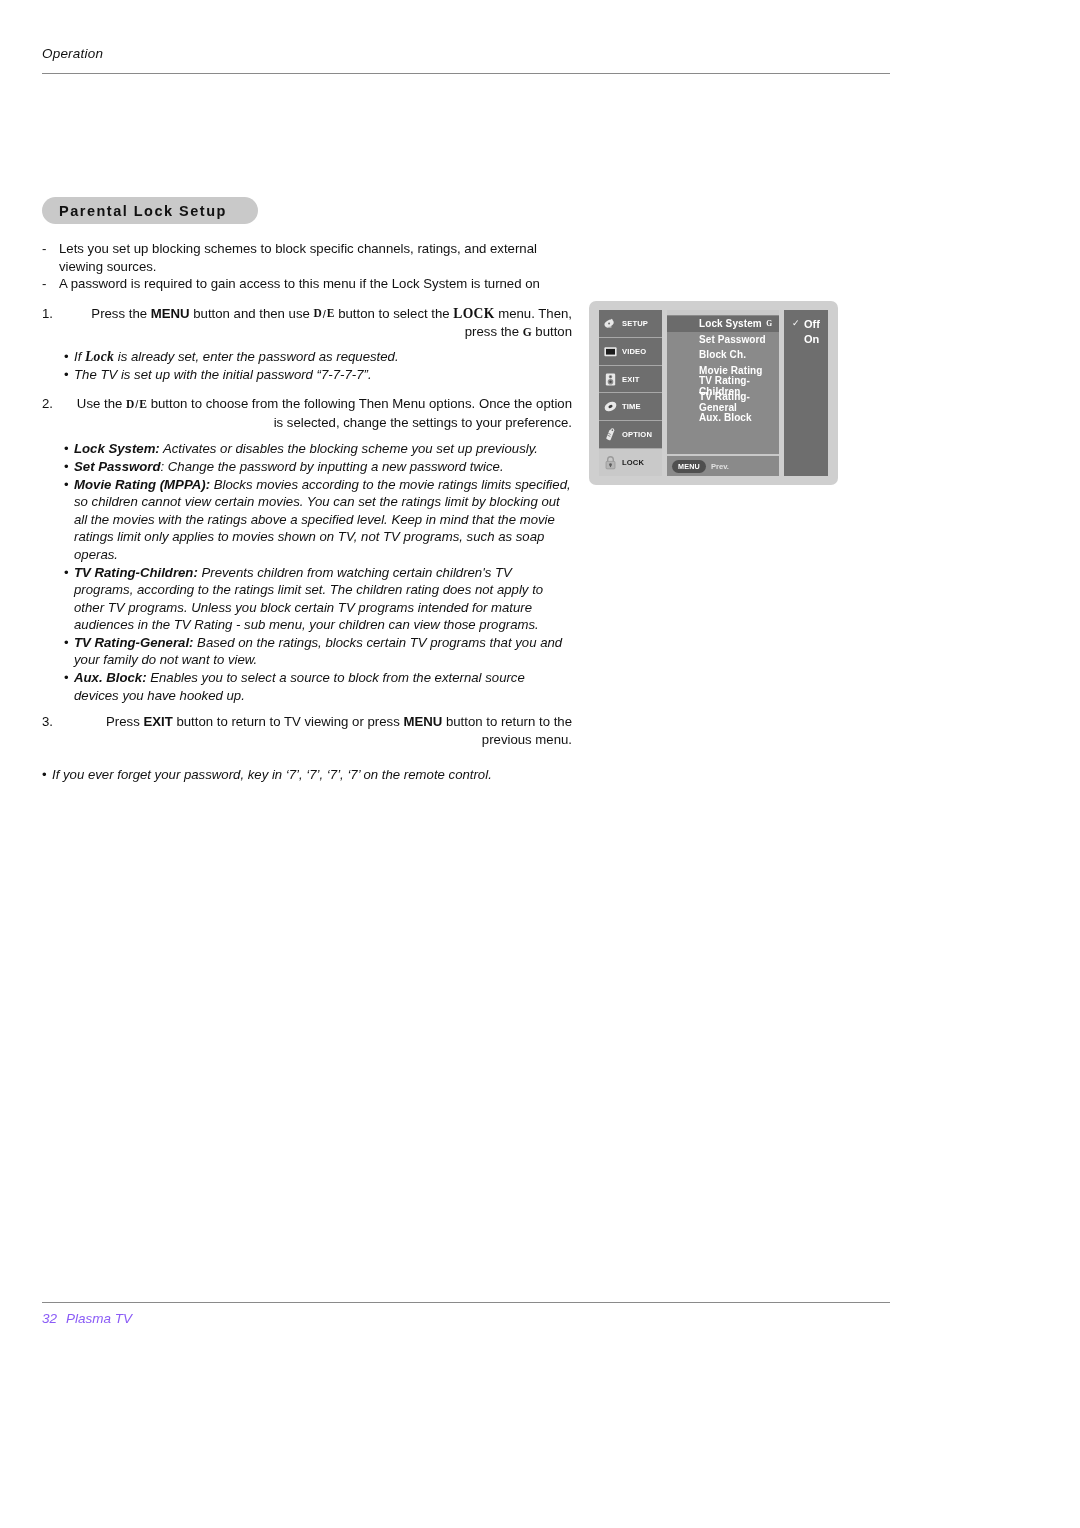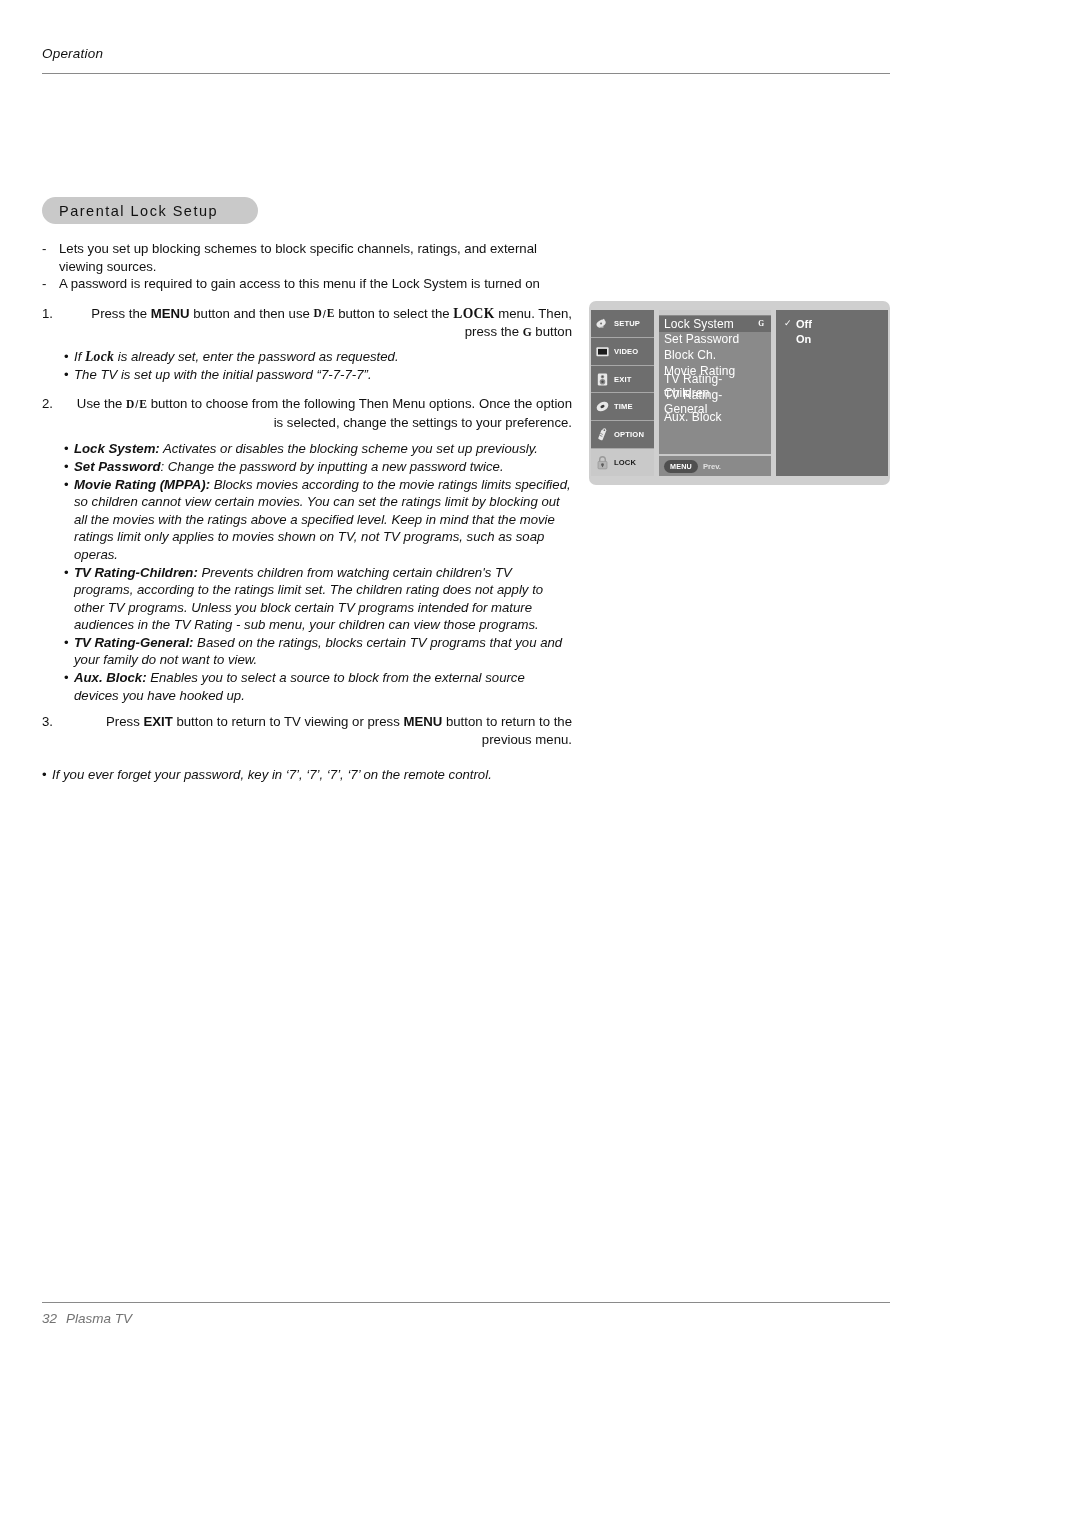--- a/index.html
+++ b/index.html
@@ -48,21 +48,21 @@
     width: 216px;
     height: 27px;
     background: #c9c9c9;
     border-radius: 14px;
     display: flex;
     align-items: center;
   }
   .title-pill .label {
     margin-left: 17px;
     font-size: 14.5px;
-    font-weight: normal;
+    font-weight: bold;
     letter-spacing: 1.5px;
     color: #111;
   }
 
   
   .body-col {
     position: absolute;
     left: 42px;
     top: 240px;
     width: 530px;
@@ -136,26 +136,26 @@
     font-size: 13.2px;
     font-weight: bold;
     margin-bottom: 1px;
   }
 
   
   .osd-frame {
     position: absolute;
     left: 589px;
     top: 301px;
-    width: 301px;
+    width: 249px;
     height: 184px;
     background: #cfcfcf;
     border-radius: 7px;
     box-sizing: border-box;
-    padding: 9px 2px;
+    padding: 9px 10px;
   }
   .osd-inner {
     position: relative;
     width: 100%;
     height: 100%;
     display: flex;
     gap: 5px;
   }
 
   .osd-icons {
@@ -209,25 +209,26 @@
     padding-top: 1px;
   }
   .osd-row {
     height: 15.6px;
     display: flex;
     align-items: center;
     padding: 0 5px;
     box-sizing: border-box;
   }
   .osd-row .rlabel {
-    font-size: 12px;
-    font-weight: normal;
+    font-size: 10px;
+    font-weight: bold;
     color: #ffffff;
     letter-spacing: 0.1px;
     flex: 1;
+    margin-left: 27px;
   }
   .osd-row .rarrow {
     font-family: "Liberation Serif", serif;
     font-size: 7.5px;
     font-weight: bold;
     color: #ffffff;
     padding-right: 2px;
   }
   .osd-row.sel {
     background: #6b6b6b;
@@ -289,21 +290,21 @@
     width: 848px;
     height: 1px;
     background: #8a8a8a;
   }
   .footer {
     position: absolute;
     left: 42px;
     top: 1311px;
     font-size: 13.5px;
     font-style: italic;
-    color: #737373;
+    color: #8b5cf6;
   }
   .footer .pg { margin-right: 9px; }
 </style>
 </head>
 <body>
 
 <div class="page">
 
   <div class="running-head">Operation</div>
   <div class="head-rule"></div>

